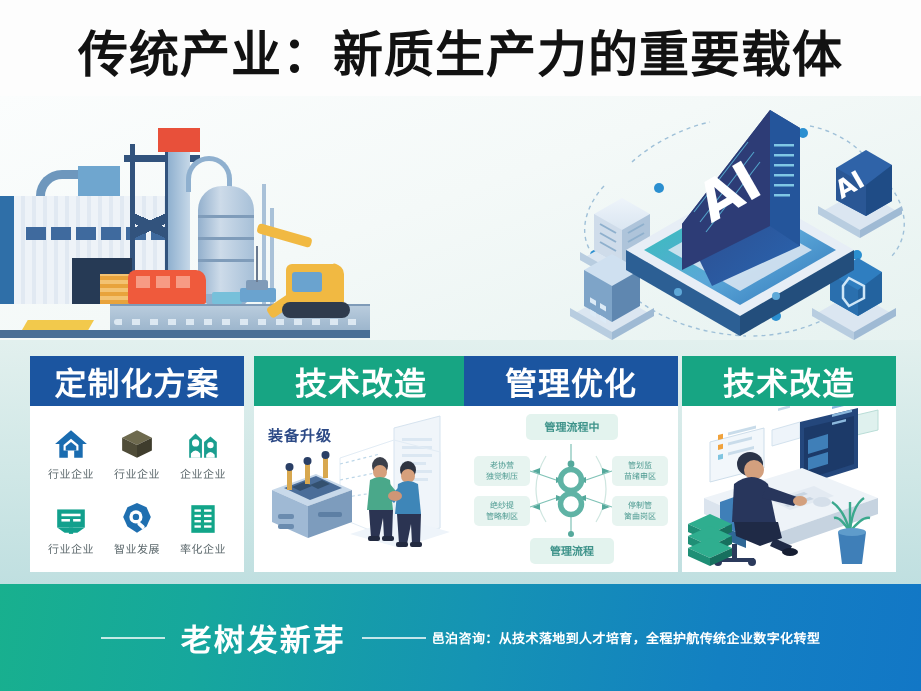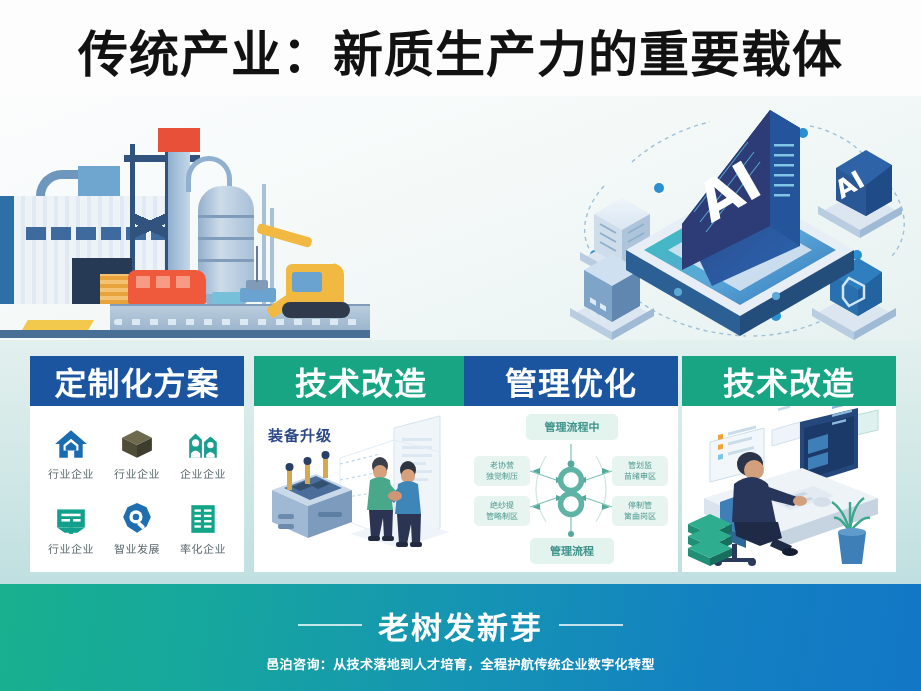--- a/index.html
+++ b/index.html
@@ -237,21 +237,21 @@
   .c3-txt {
     font-size: 8px; fill: #4e9b92;
     font-family: "DejaVu Sans", "Liberation Sans", sans-serif;
   }
   .c3-txt-big { font-size: 11px; font-weight: 700; fill: #3e938a; }
 
   
   .footer {
     position: absolute; left: 0; top: 584px; width: 921px; height: 107px;
     background: linear-gradient(100deg,#18b08e 0%,#16a79d 22%,#1593b4 52%,#1380c2 78%,#1277c6 100%);
-    display: flex; flex-direction: column; align-items: center; justify-content: center;
+    display: flex; flex-direction: row; align-items: center; justify-content: center;
     gap: 6px;
   }
   .footer-main-row { display: flex; align-items: center; gap: 16px; }
   .f-rule { width: 64px; height: 2px; background: rgba(255,255,255,0.75); }
   .footer-main {
     font-size: 31px; font-weight: 700; color: #ffffff; letter-spacing: 2px;
     font-family: "DejaVu Sans", "Liberation Sans", sans-serif;
   }
   .footer-sub {
     font-size: 13px; font-weight: 700; color: #ffffff; letter-spacing: 0.4px;

